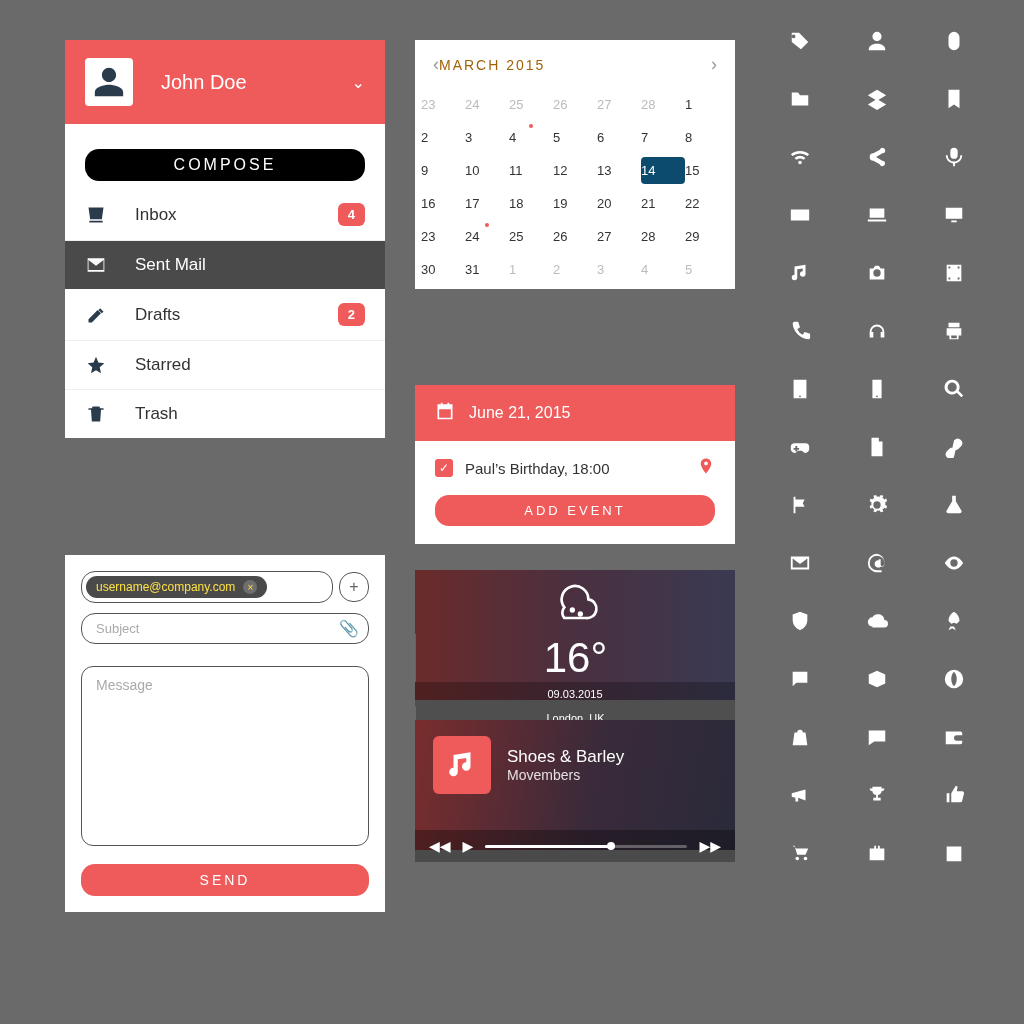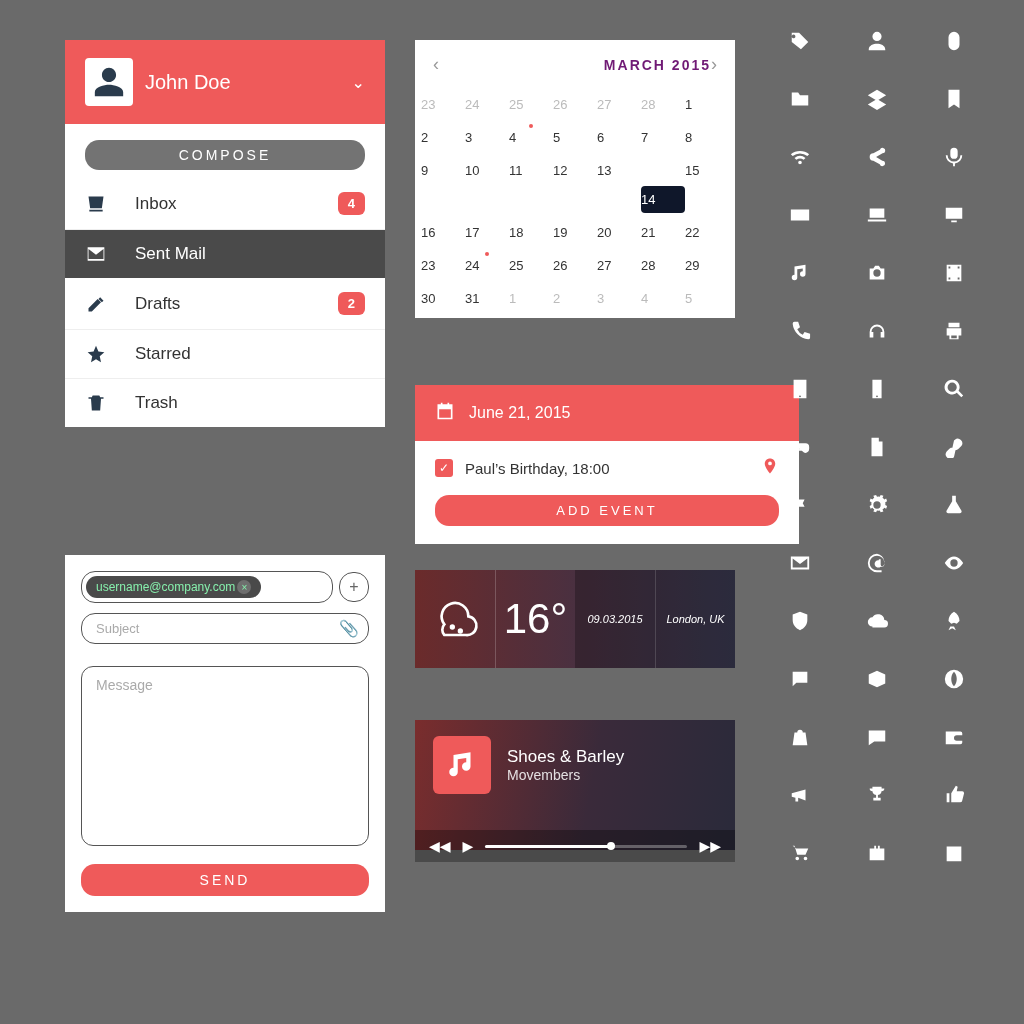--- a/index.html
+++ b/index.html
@@ -2,78 +2,78 @@
 <html><head>
 <meta charset="utf-8">
 <style>
 * { box-sizing: border-box; margin: 0; padding: 0; font-family: 'Segoe UI', Arial, sans-serif; }
 body { background: #6a6a6a; width: 1024px; height: 1024px; overflow: hidden; position: relative; }
 
 .canvas { position: absolute; inset: 0; }
 
 
 .email-panel { position: absolute; left: 65px; top: 40px; width: 320px; background: #fff; }
-.email-header { background: #ef5a5a; padding: 18px 20px; display: flex; align-items: center; gap: 12px; }
+.email-header { background: #ef5a5a; padding: 18px 20px; display: flex; align-items: center; gap: 28px; }
 .avatar { width: 48px; height: 48px; border-radius: 4px; background: #fff; display: flex; align-items: center; justify-content: center; }
 .avatar svg { width: 34px; height: 34px; fill: #2a3b4c; }
 .username { color: #fff; font-size: 20px; font-weight: 300; flex: 1; }
 .chev { color: #fff; font-size: 16px; }
 .compose-wrap { padding: 16px 20px 8px; background: #fff; }
-.compose-btn { width: 100%; background: #737373; color: #fff; border: none; border-radius: 14px; padding: 7px 0; font-size: 14px; letter-spacing: 3px; cursor: pointer; }
+.compose-btn { width: 100%; background: #000000; color: #fff; border: none; border-radius: 14px; padding: 7px 0; font-size: 16px; letter-spacing: 3px; cursor: pointer; margin-top: 9px; }
 .folder { display: flex; align-items: center; padding: 14px 20px; border-bottom: 1px solid #eee; gap: 28px; }
 .folder.active { background: #4a4a4a; color: #fff; border-bottom: none; }
 .folder .ico { width: 22px; display: flex; justify-content: center; }
 .folder .ico svg { width: 20px; height: 20px; fill: #2a3b4c; }
 .folder.active .ico svg { fill: #fff; }
 .folder-label { flex: 1; font-size: 17px; color: #333; }
 .folder.active .folder-label { color: #fff; }
 .badge { background: #ef5a5a; color: #fff; border-radius: 6px; padding: 4px 10px; font-size: 13px; font-weight: 600; }
 
 
 .compose-form { position: absolute; left: 65px; top: 555px; width: 320px; background: #fff; padding: 16px; }
 .to-row { display: flex; gap: 6px; align-items: center; margin-bottom: 10px; }
 .chip-box { flex: 1; border: 1px solid #555; border-radius: 14px; padding: 4px 4px; display: flex; }
-.chip { background: #4a4a4a; color: #86efac; border-radius: 12px; padding: 4px 10px; font-size: 12px; display: flex; align-items: flex-start; gap: 2px; }
+.chip { background: #4a4a4a; color: #fde047; border-radius: 12px; padding: 4px 10px; font-size: 12px; display: flex; align-items: flex-start; gap: 8px; }
 .chip-x { background: rgba(255,255,255,0.2); border-radius: 50%; width: 14px; height: 14px; display: inline-flex; align-items: center; justify-content: center; font-size: 10px; }
 .add-btn { border: 1px solid #555; border-radius: 14px; width: 30px; height: 30px; display: flex; align-items: center; justify-content: center; color: #666; cursor: pointer; }
 .subj-row { position: relative; margin-bottom: 22px; }
 .subj { width: 100%; border: 1px solid #555; border-radius: 14px; padding: 7px 14px; font-size: 13px; }
 .clip { position: absolute; right: 10px; top: 6px; color: #666; }
 .msg { width: 100%; border: 1px solid #555; border-radius: 12px; padding: 10px 14px; font-size: 14px; height: 180px; resize: none; }
 .send-btn { width: 100%; background: #ef5a5a; color: #fff; border: none; border-radius: 14px; padding: 8px 8px; font-size: 14px; letter-spacing: 3px; margin-top: 14px; cursor: pointer; }
 
 
 .calendar { position: absolute; left: 415px; top: 40px; width: 320px; background: #fff; }
 .cal-head { display: flex; align-items: center; padding: 14px 18px 10px; }
 .cal-arrow { color: #999; font-size: 18px; cursor: pointer; }
-.cal-title { flex: 1; text-align: right; color: #701a75; font-size: 14px; letter-spacing: 2px; font-weight: 700; }
+.cal-title { flex: 1; text-align: left; color: #a16207; font-size: 14px; letter-spacing: 2px; font-weight: 400; }
 .dow-row { background: #4a4a4a; display: grid; grid-template-columns: repeat(7, 1fr); padding: 7px 6px; }
 .dow { color: #fff; font-size: 11px; text-align: center; letter-spacing: 1px; }
 .grid { display: grid; grid-template-columns: repeat(7, 1fr); padding: 6px; row-gap: 6px; }
 .day { text-align: left; font-size: 13px; color: #333; padding: 6px 0; border-radius: 4px; position: relative; cursor: pointer; }
 .day.muted { color: #bbb; }
-.day.sel { background: #0f172a; color: #fff; margin-top: 29px; }
+.day.sel { background: #0c4a6e; color: #fff; }
 .day.dot::after { content:''; position:absolute; left:50%; transform:translateX(-50%); top:0px; width:4px; height:4px; border-radius:50%; background:#ef5a5a; }
 
 
-.event-card { position: absolute; left: 415px; top: 385px; width: 384px; background: #fff; }
+.event-card { position: absolute; left: 415px; top: 385px; width: 320px; background: #fff; }
 .event-head { background: #ef5a5a; color: #fff; display: flex; align-items: center; gap: 14px; padding: 16px 20px; }
 .event-body { padding: 16px 20px; display: flex; align-items: center; gap: 12px; }
 .chk { width: 18px; height: 18px; background: #ef5a5a; border-radius: 3px; display: flex; align-items: center; justify-content: center; color: #fff; font-size: 12px; }
 .event-text { flex: 1; font-size: 15px; color: #333; }
 .pin { color: #ef5a5a; }
 .add-event-wrap { padding: 0 20px 18px; }
 .add-event { width: 100%; background: #ef5a5a; color: #fff; border: none; border-radius: 14px; padding: 8px 0; font-size: 13px; letter-spacing: 3px; cursor: pointer; }
 
 
-.weather { position: absolute; left: 415px; top: 570px; width: 320px; height: 98px; background: linear-gradient(90deg, #6b2b2b 0%, #4a3040 50%, #3a3a52 100%); display: grid; grid-template-columns: 1fr 1fr 1fr 1fr; grid-template-rows: 1fr auto; color: #fff; }
+.weather { position: absolute; left: 415px; top: 570px; width: 320px; height: 130px; background: linear-gradient(90deg, #6b2b2b 0%, #4a3040 50%, #3a3a52 100%); display: grid; grid-template-columns: 1fr; grid-template-rows: 1fr auto; color: #fff; }
 .wx-icon { display: flex; align-items: center; justify-content: center; }
 .wx-icon svg { width: 64px; height: 64px; stroke: #fff; fill: none; stroke-width: 2; }
 .wx-temp { display: flex; align-items: center; justify-content: center; font-size: 42px; font-weight: 300; border-left: 1px solid rgba(255,255,255,0.2); }
-.wx-foot { background: rgba(0,0,0,0.25); display: flex; align-items: center; justify-content: center; font-size: 11px; padding: 6px 0; font-style: italic; }
+.wx-foot { background: rgba(0,0,0,0.25); display: flex; align-items: center; justify-content: center; font-size: 11px; padding: 6px 0; }
 .wx-foot.r { border-left: 1px solid rgba(255,255,255,0.15); }
 
 
 .player { position: absolute; left: 415px; top: 720px; width: 320px; height: 130px; background: linear-gradient(100deg, #7a2d2d 0%, #3a2a3a 55%, #2a2a3a 100%); color: #fff; display: grid; grid-template-rows: 1fr auto; gap: 28px; }
 .player-top { display: flex; align-items: center; gap: 16px; padding: 16px 18px 8px; }
 .album { width: 58px; height: 58px; background: #ef5a5a; border-radius: 6px; display: flex; align-items: center; justify-content: center; }
 .album svg { width: 34px; height: 34px; fill: #fff; }
 .track-title { font-size: 17px; font-weight: 500; }
 .track-artist { font-size: 14px; opacity: 0.85; }
 .controls { background: rgba(0,0,0,0.3); display: flex; align-items: center; gap: 12px; padding: 8px 14px; }

